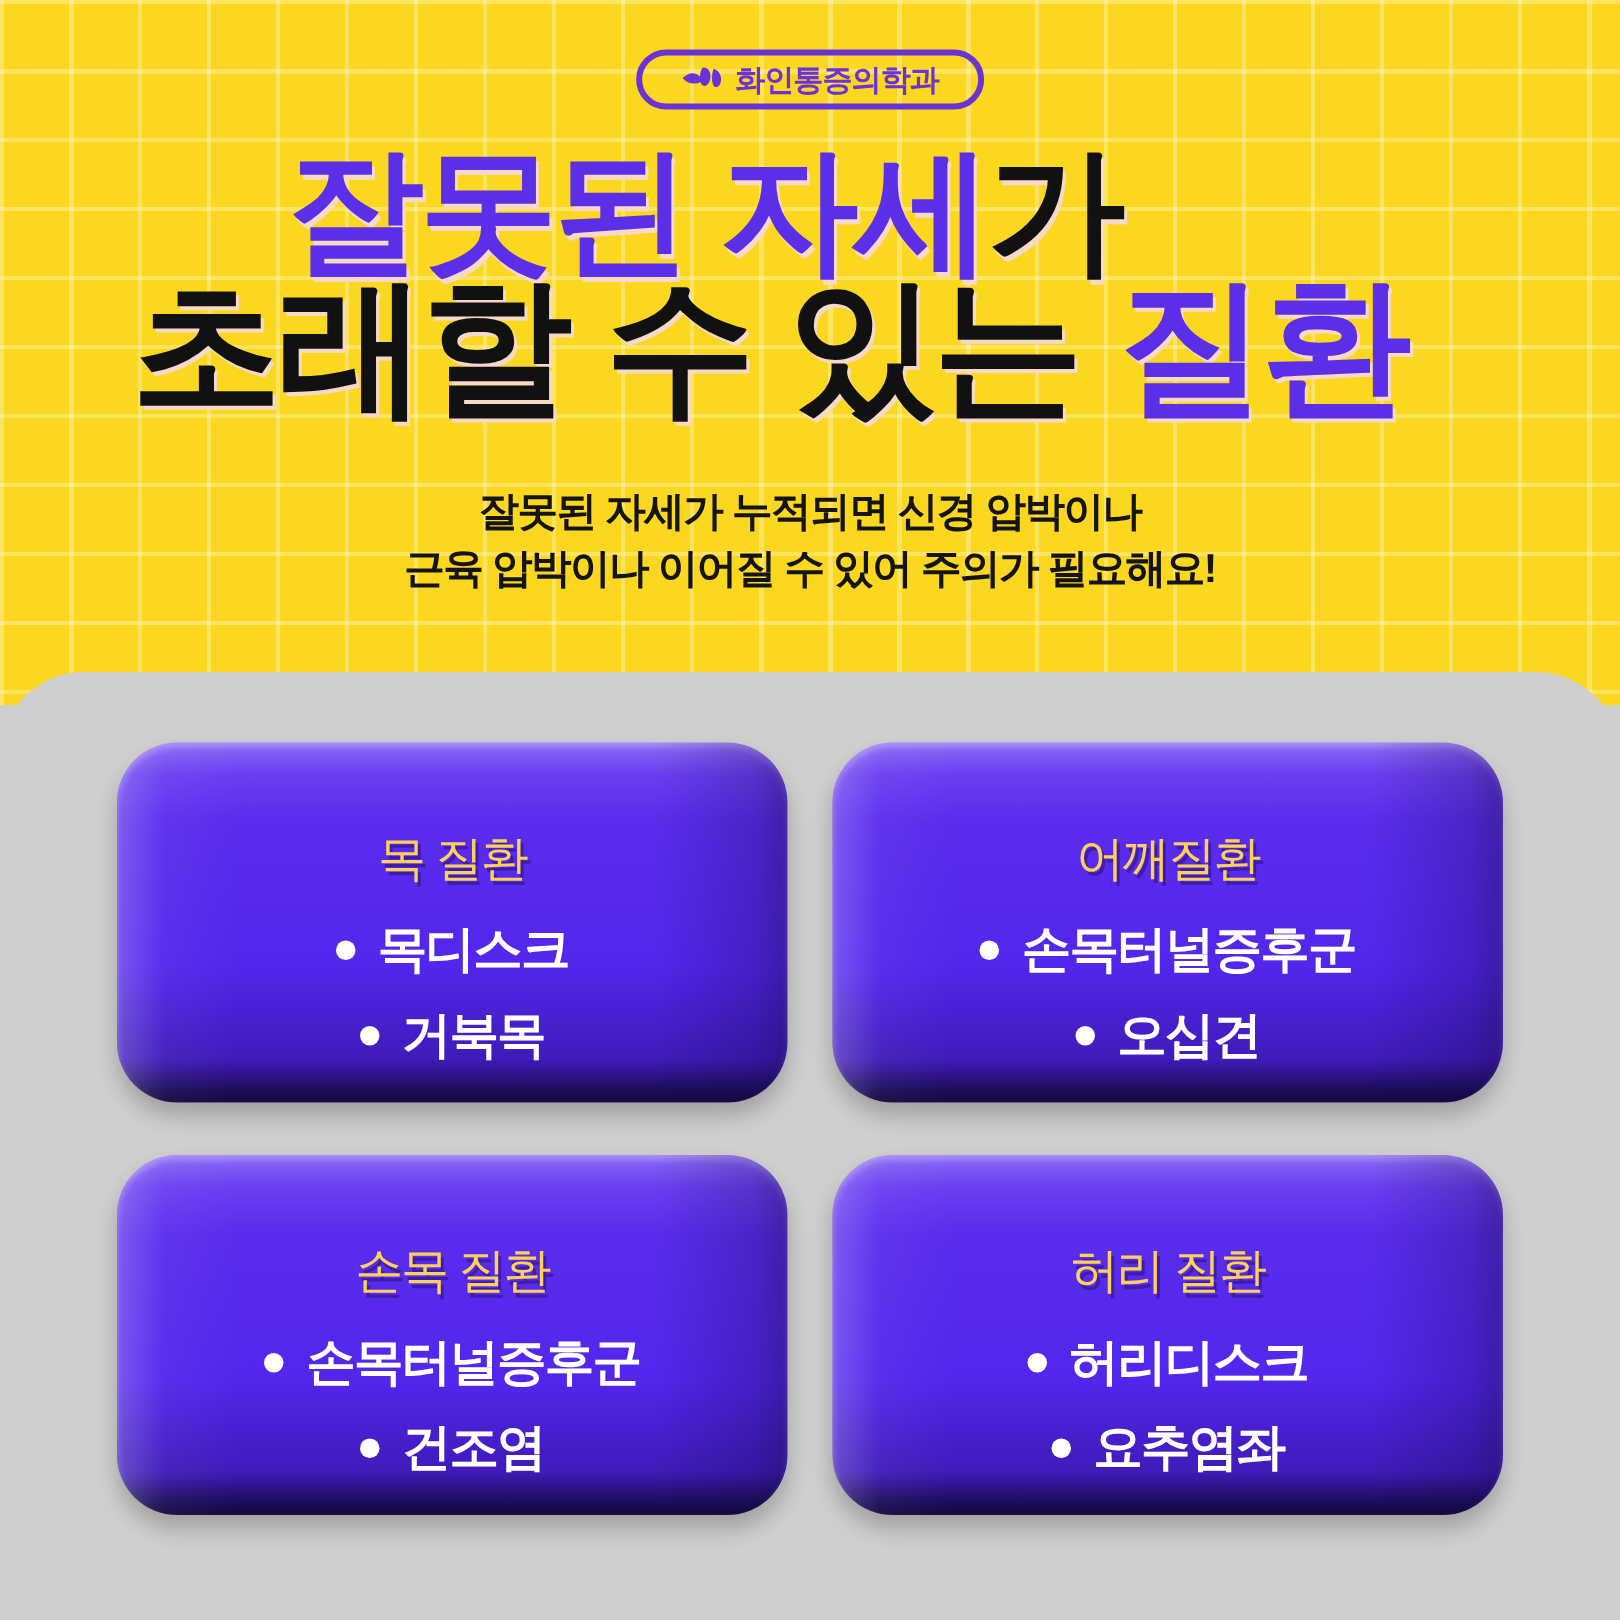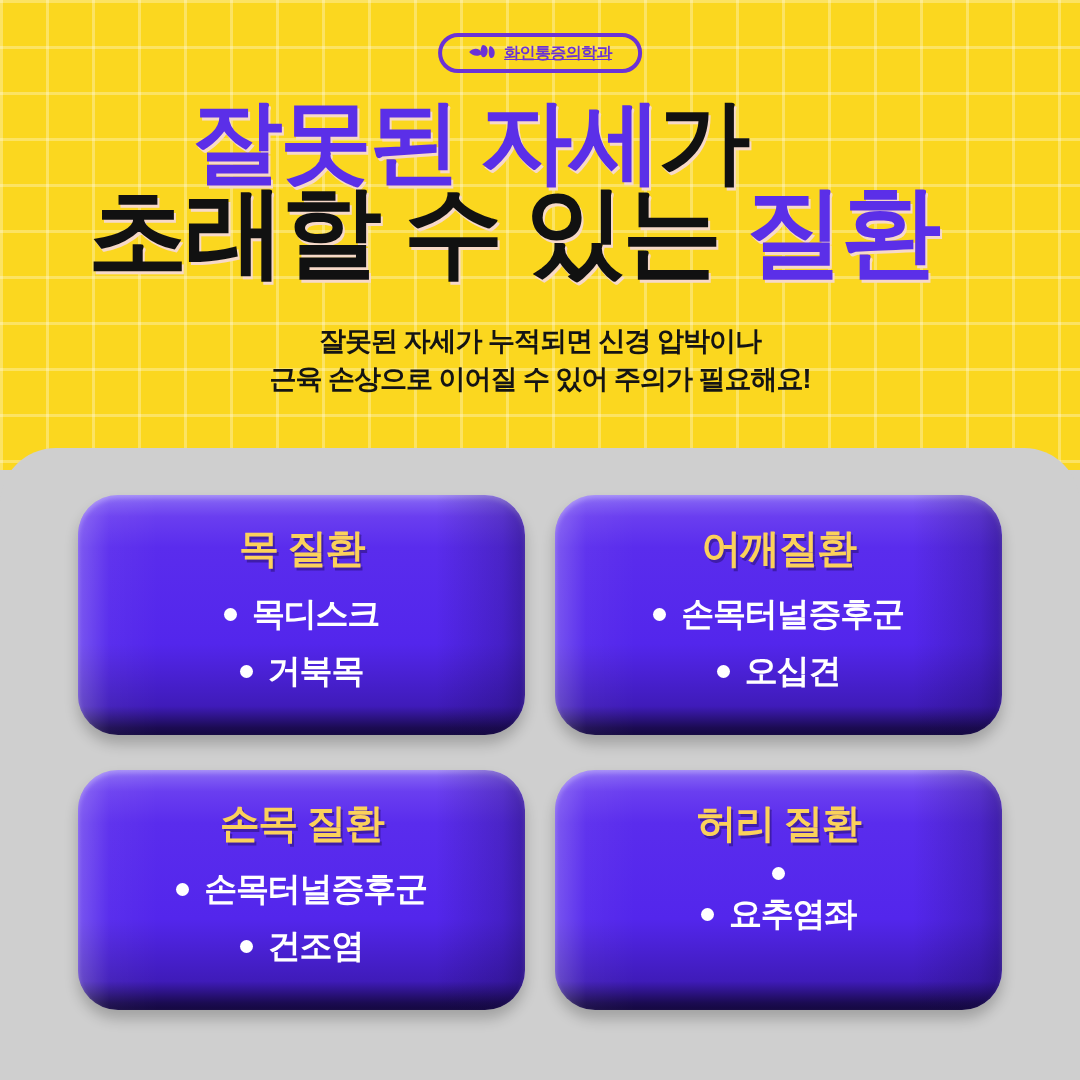--- a/index.html
+++ b/index.html
@@ -41,26 +41,25 @@
     padding:0 26px;
     display:flex;
     align-items:center;
     gap:6px;
     border:4px solid #6B32D6;
     border-radius:22px;
     background:transparent;
   }
   .badge-icon { display:flex; align-items:center; line-height:0; }
   .badge-text {
-    font-size:16px;
+    font-size:20px;
     font-weight:bold;
     color:#6B32D6;
     letter-spacing:-0.6px;
     white-space:nowrap;
-    text-decoration:underline;
   }
 
   
   .headline {
     position:absolute;
     top:96px; left:0;
     width:938px;
     text-align:center;
     line-height:0.98;
   }
@@ -150,26 +149,27 @@
         rgba(255,255,255,0.04) 7%,
         rgba(255,255,255,0) 18%,
         rgba(255,255,255,0) 80%,
         rgba(20,8,64,0.22) 95%,
         rgba(20,8,64,0.40) 100%);
     pointer-events:none;
   }
 
   .card-title {
     position:relative;
-    font-size:40px;
-    font-weight:bold;
+    font-size:32px;
+    font-weight:normal;
     color:#FBD15B;
     letter-spacing:-1.5px;
     text-shadow: 2px 3px 0 rgba(30,10,90,0.45);
     margin-bottom:16px;
+    margin-top:30px;
   }
 
   .card-list {
     position:relative;
     list-style:none;
     display:flex;
     flex-direction:column;
     align-items:center;
     gap:12px;
   }
@@ -212,21 +212,21 @@
     <span class="line line1">
       <span class="tx-purple">잘못된 자세</span><span class="tx-black">가</span>
     </span>
     <span class="line line2">
       <span class="tx-black">초래할 수 있는 </span><span class="tx-purple">질환</span>
     </span>
   </div>
 
   <div class="subtitle">
     <span>잘못된 자세가 누적되면 신경 압박이나</span>
-    <span>근육 손상으로 이어질 수 있어 주의가 필요해요!</span>
+    <span>근육 압박이나 이어질 수 있어 주의가 필요해요!</span>
   </div>
 
   <div class="panel"></div>
 
   <div class="cards">
 
     <div class="card">
       <div class="card-title">목 질환</div>
       <ul class="card-list">
         <li>
@@ -266,20 +266,21 @@
             <span>건조염</span>
           </li>
       </ul>
     </div>
 
     <div class="card">
       <div class="card-title">허리 질환</div>
       <ul class="card-list">
         <li>
             <span class="bullet"></span>
+            <span>허리디스크</span>
           </li>
         <li>
             <span class="bullet"></span>
             <span>요추염좌</span>
           </li>
       </ul>
     </div>
 
   </div>
 </div>

